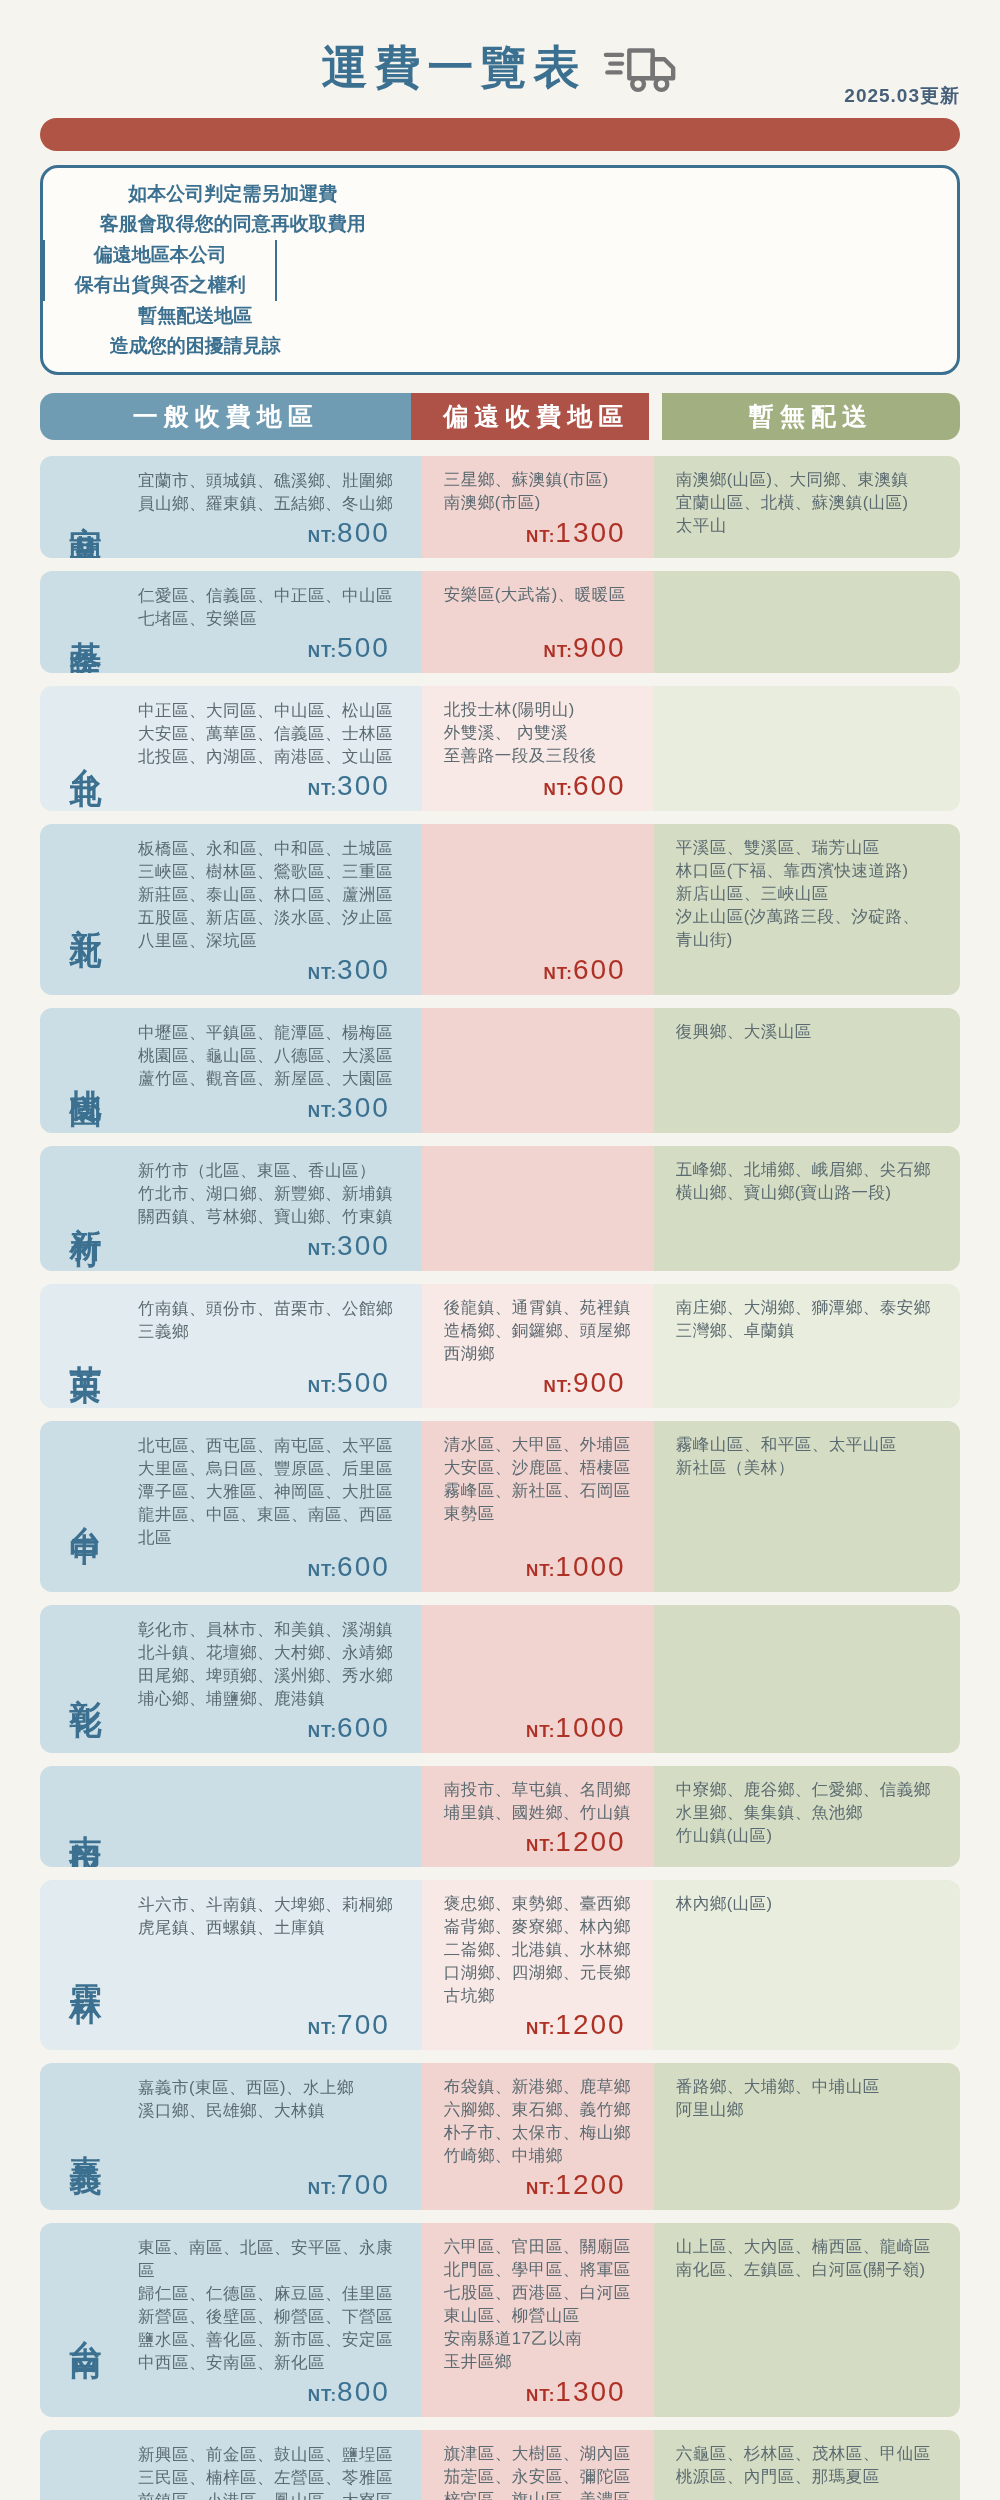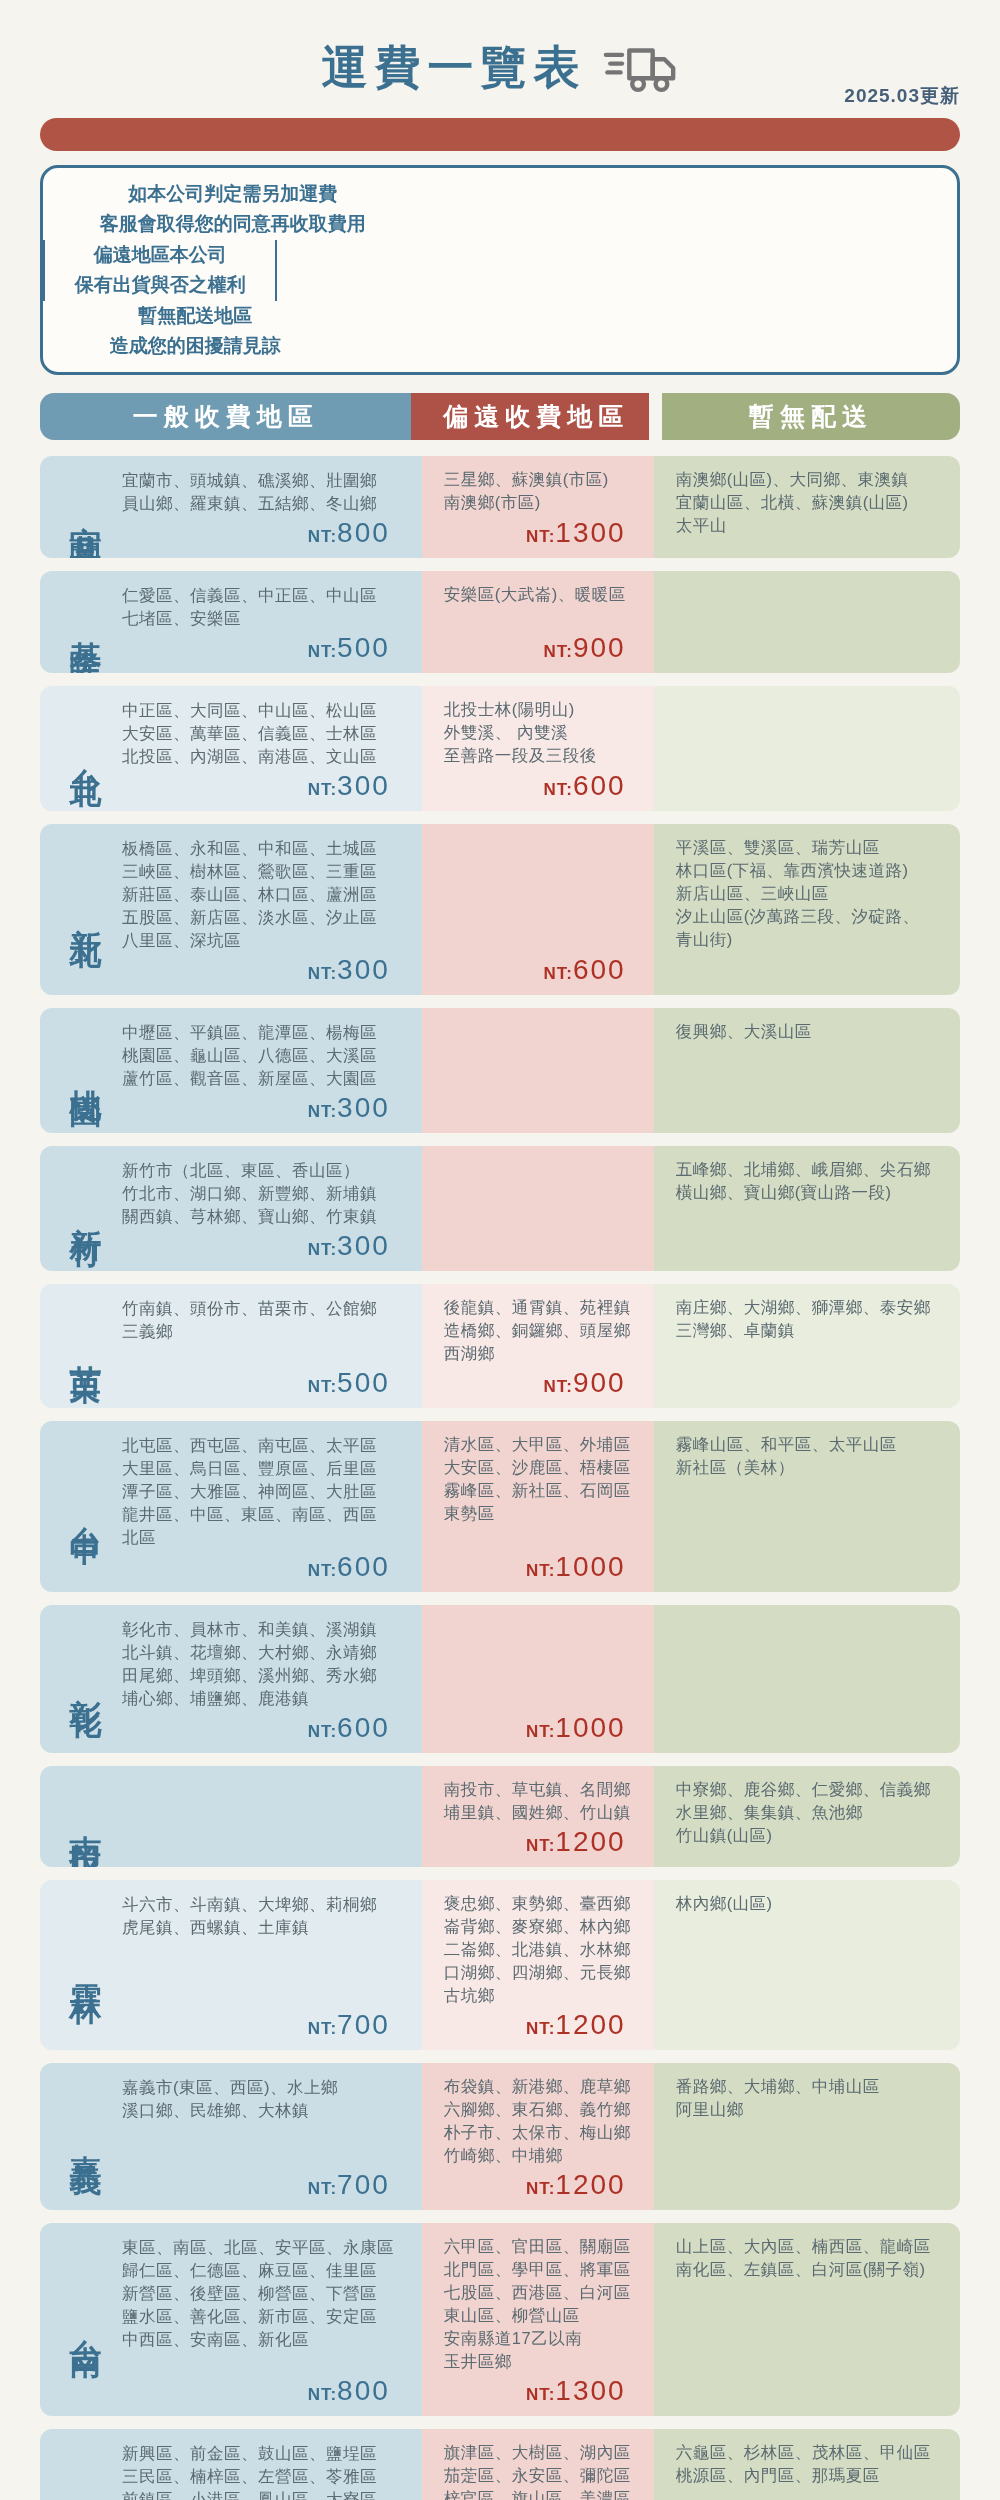--- a/index.html
+++ b/index.html
@@ -35,21 +35,21 @@
   .col-h{height:47px;display:flex;align-items:center;justify-content:center;color:#fff;
          font-size:25px;font-weight:bold;letter-spacing:6px;}
   .col-h.g{width:41.5%;background:var(--hdrblue);border-radius:14px 0 0 14px;}
   .col-h.r{width:25.2%;background:var(--hdrred);padding-left:12px;}
   .col-h.n{width:33.3%;background:var(--hdrgreen);border-radius:0 14px 14px 0;margin-left:13px;}
 
   
   .rows{display:flex;flex-direction:column;gap:13px;}
   .row{display:flex;border-radius:12px;overflow:hidden;}
   .cell{box-sizing:border-box;display:flex;flex-direction:column;padding:12px 16px 9px;}
-  .cell-general{width:41.5%;background:var(--c1);flex-direction:row;padding:12px 18px 9px 10px;}
+  .cell-general{width:41.5%;background:var(--c1);flex-direction:row;padding:12px 18px 9px 10px;gap:16px;}
   .cell-remote{width:25.2%;background:var(--c2);padding:12px 14px 9px 22px;}
   .cell-none{width:33.3%;background:var(--c3);padding:12px 14px 9px 22px;}
   .row.pale .cell-general{background:var(--c1p);}
   .row.pale .cell-remote{background:var(--c2p);}
   .row.pale .cell-none{background:var(--c3p);}
 
   .region-label{width:72px;flex:0 0 72px;display:flex;align-items:center;justify-content:center;}
   .region-label span{writing-mode:vertical-rl;text-orientation:upright;font-size:32px;font-weight:bold;
                      color:var(--blue);letter-spacing:8px;line-height:1;}
   .gen-inner{flex:1;display:flex;flex-direction:column;padding-top:1px;}

